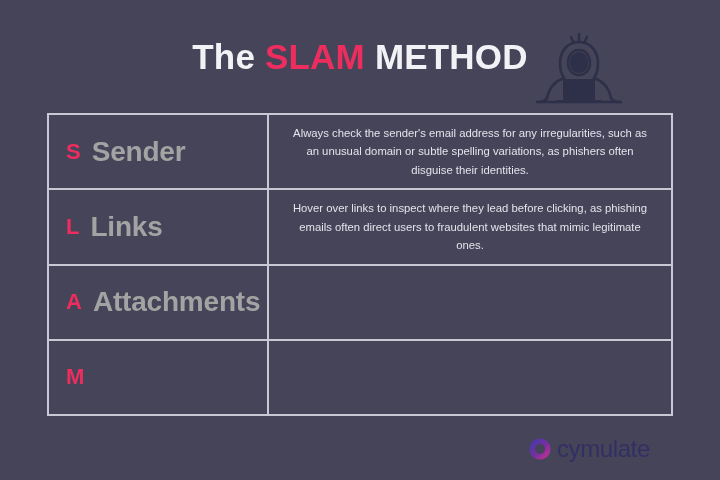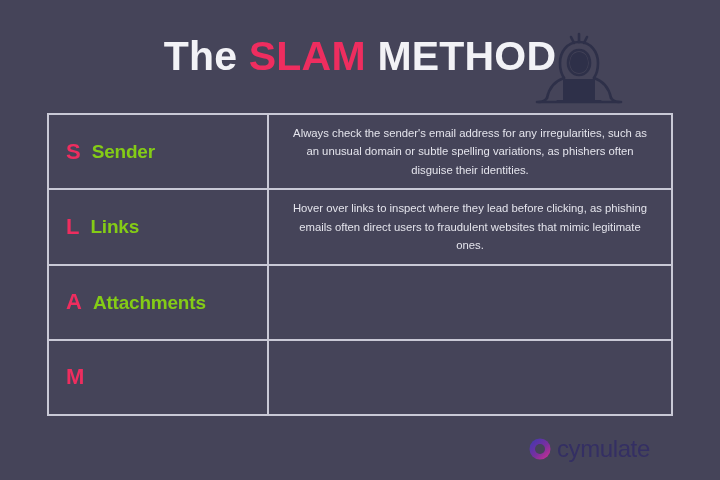--- a/index.html
+++ b/index.html
@@ -19,21 +19,21 @@
   .header {
     position:absolute;
     left:0; top:0;
     width:720px; height:113px;
     display:flex;
     align-items:center;
     justify-content:center;
   }
 
   .title {
-    font-size:41px;
+    font-size:35px;
     font-weight:bold;
     letter-spacing:0.2px;
     color:#F2F2F6;
     white-space:nowrap;
     line-height:1;
   }
   .title .accent { color:#EE2D5F; }
 
   .hacker-icon {
     position:absolute;
@@ -70,22 +70,22 @@
 
   .letter {
     color:#EE2D5F;
     font-size:22px;
     font-weight:bold;
     line-height:1;
     margin-right:11px;
   }
 
   .word {
-    color:#84cc16;
-    font-size:19px;
+    color:#a3a3a3;
+    font-size:28px;
     font-weight:bold;
     line-height:1;
     letter-spacing:-0.2px;
   }
 
   .cell-desc {
     flex:1 1 auto;
     display:flex;
     align-items:center;
     justify-content:center;

